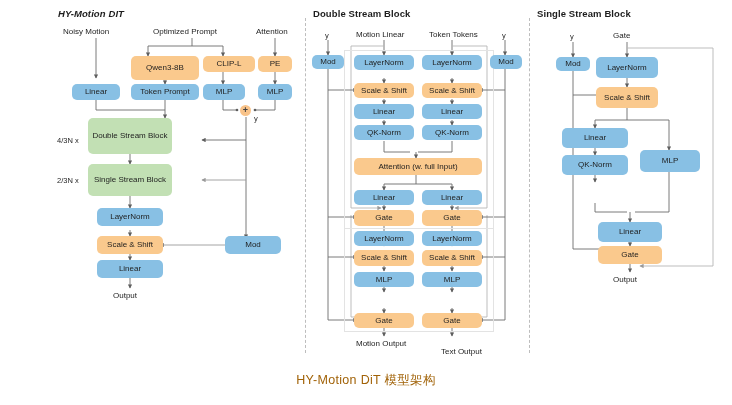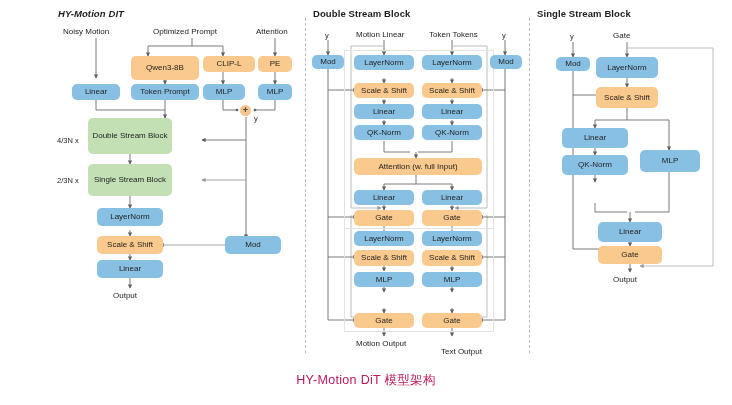--- a/index.html
+++ b/index.html
@@ -83,21 +83,21 @@
     background:transparent;
   }
 
   
   .caption{
     position:absolute;
     left:0;right:0;
     top:372px;
     text-align:center;
     font-size:12.5px;
-    color:#be185d;
+    color:#a16207;
     letter-spacing:.3px;
   }
 </style>
 </head>
 <body>
 
 <div id="stage">
 
   <svg id="wires" viewBox="0 0 732 405">
     <defs>

